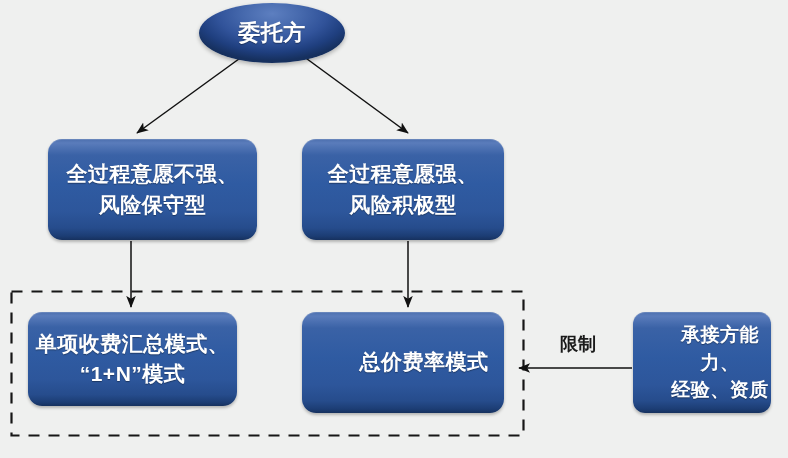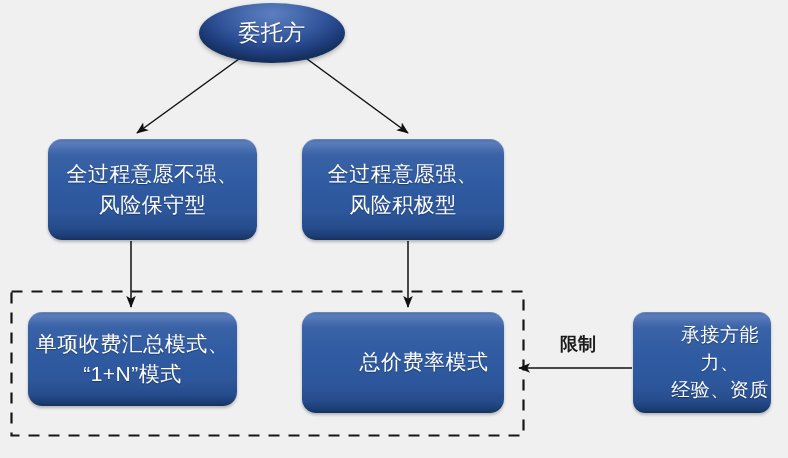--- a/index.html
+++ b/index.html
@@ -27,21 +27,21 @@
     height: 458px;
     pointer-events: none;
   }
   .node {
     position: absolute;
     display: flex;
     align-items: center;
     justify-content: center;
     text-align: center;
     color: #ffffff;
-    font-weight: normal;
+    font-weight: bold;
     letter-spacing: 0.5px;
     box-sizing: border-box;
   }
   .node .node-text {
     display: block;
     line-height: 1.45;
     white-space: pre-line;
     text-shadow: 0 1px 1px rgba(0,0,0,0.35);
   }
   

